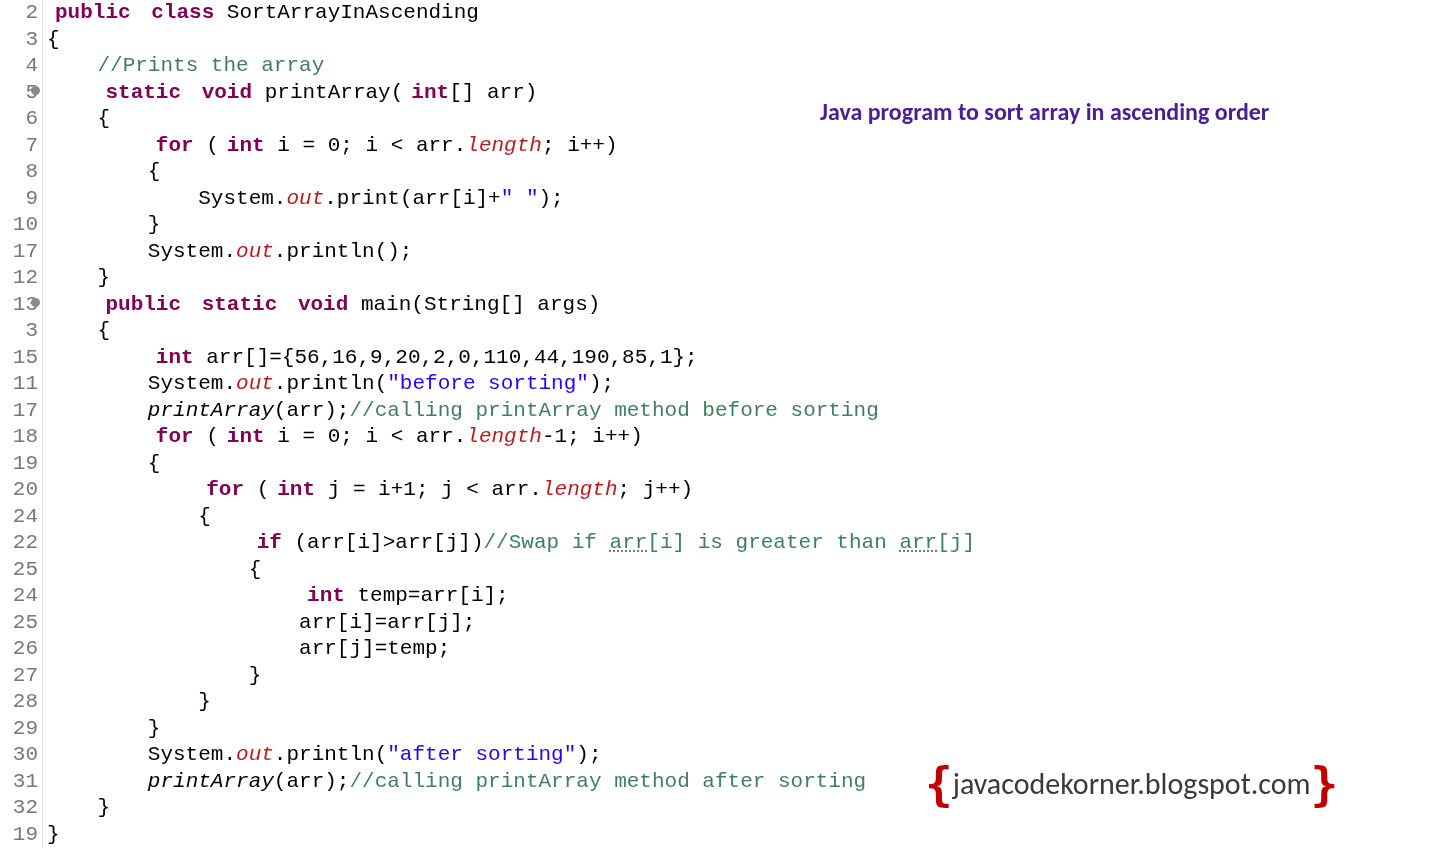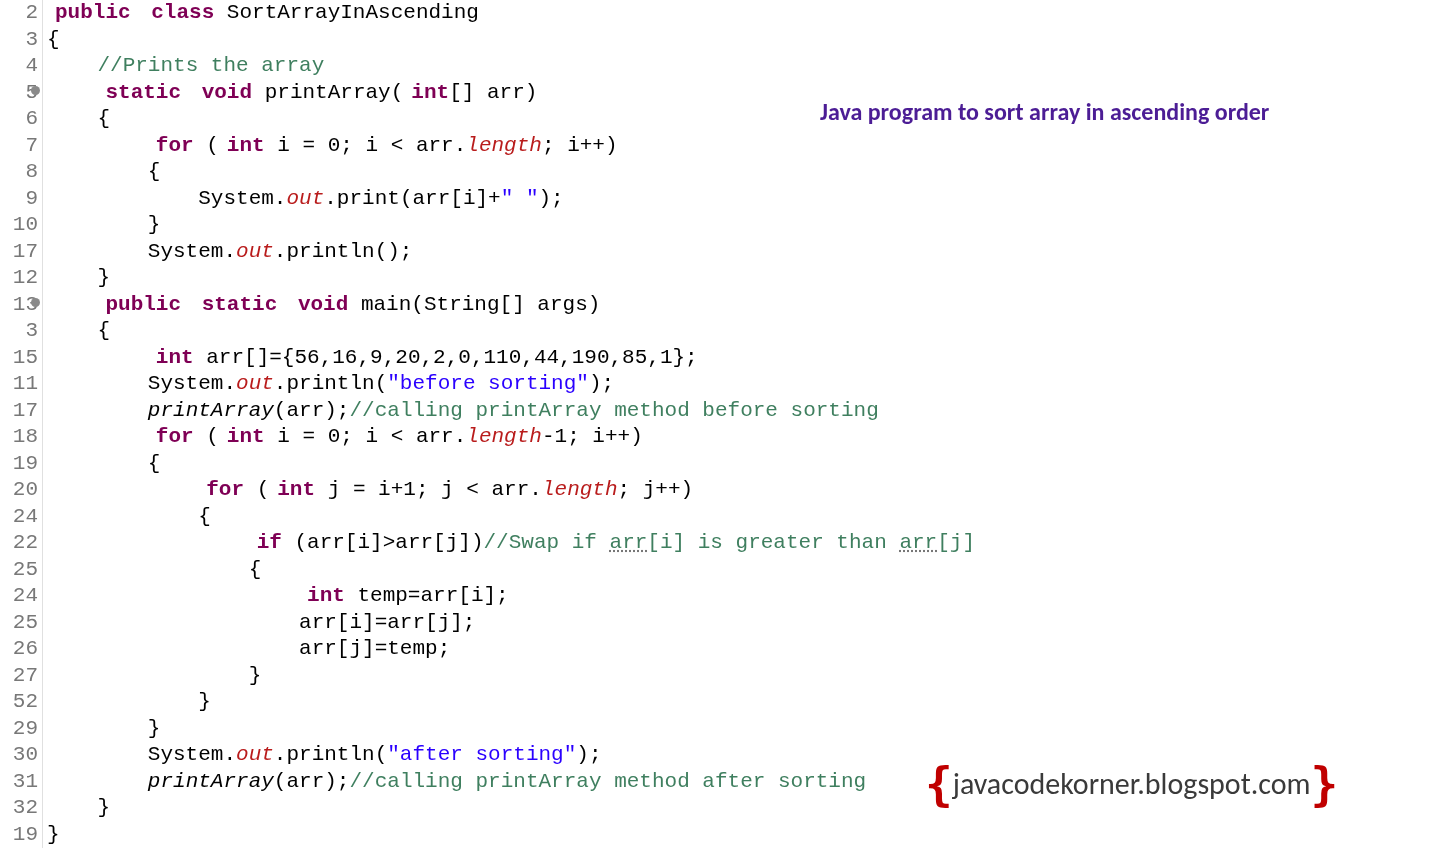--- a/index.html
+++ b/index.html
@@ -95,21 +95,21 @@
       <div>18</div>
       <div>19</div>
       <div>20</div>
       <div>24</div>
       <div>22</div>
       <div>25</div>
       <div>24</div>
       <div>25</div>
       <div>26</div>
       <div>27</div>
-      <div>52</div>
+      <div>28</div>
       <div>29</div>
       <div>30</div>
       <div>31</div>
       <div>32</div>
       <div>19</div>
     </div>
   <div class="code" id="code"><div><span class="kw">public</span><span> </span><span class="kw">class</span><span> SortArrayInAscending</span></div><div><span>{</span></div><div><span>    </span><span class="cm">//Prints the array</span></div><div><span>    </span><span class="kw">static</span><span> </span><span class="kw">void</span><span> printArray(</span><span class="kw">int</span><span>[] arr)</span></div><div><span>    {</span></div><div><span>        </span><span class="kw">for</span><span> (</span><span class="kw">int</span><span> i = 0; i &lt; arr.</span><span class="field">length</span><span>; i++)</span></div><div><span>        {</span></div><div><span>            System.</span><span class="field">out</span><span>.print(arr[i]+</span><span class="str">" "</span><span>);</span></div><div><span>        }</span></div><div><span>        System.</span><span class="field">out</span><span>.println();</span></div><div><span>    }</span></div><div><span>    </span><span class="kw">public</span><span> </span><span class="kw">static</span><span> </span><span class="kw">void</span><span> main(String[] args)</span></div><div><span>    {</span></div><div><span>        </span><span class="kw">int</span><span> arr[]={56,16,9,20,2,0,110,44,190,85,1};</span></div><div><span>        System.</span><span class="field">out</span><span>.println(</span><span class="str">"before sorting"</span><span>);</span></div><div><span>        </span><span class="call-it">printArray</span><span>(arr);</span><span class="cm">//calling printArray method before sorting</span></div><div><span>        </span><span class="kw">for</span><span> (</span><span class="kw">int</span><span> i = 0; i &lt; arr.</span><span class="field">length</span><span>-1; i++)</span></div><div><span>        {</span></div><div><span>            </span><span class="kw">for</span><span> (</span><span class="kw">int</span><span> j = i+1; j &lt; arr.</span><span class="field">length</span><span>; j++)</span></div><div><span>            {</span></div><div><span>                </span><span class="kw">if</span><span> (arr[i]&gt;arr[j])</span><span class="cm">//Swap if </span><span class="cm var-u">arr</span><span class="cm">[i] is greater than </span><span class="cm var-u">arr</span><span class="cm">[j]</span></div><div><span>                {</span></div><div><span>                    </span><span class="kw">int</span><span> temp=arr[i];</span></div><div><span>                    arr[i]=arr[j];</span></div><div><span>                    arr[j]=temp;</span></div><div><span>                }</span></div><div><span>            }</span></div><div><span>        }</span></div><div><span>        System.</span><span class="field">out</span><span>.println(</span><span class="str">"after sorting"</span><span>);</span></div><div><span>        </span><span class="call-it">printArray</span><span>(arr);</span><span class="cm">//calling printArray method after sorting</span></div><div><span>    }</span></div><div><span>}</span></div></div>
 </div>
 
 <div class="title-text">Java program to sort

